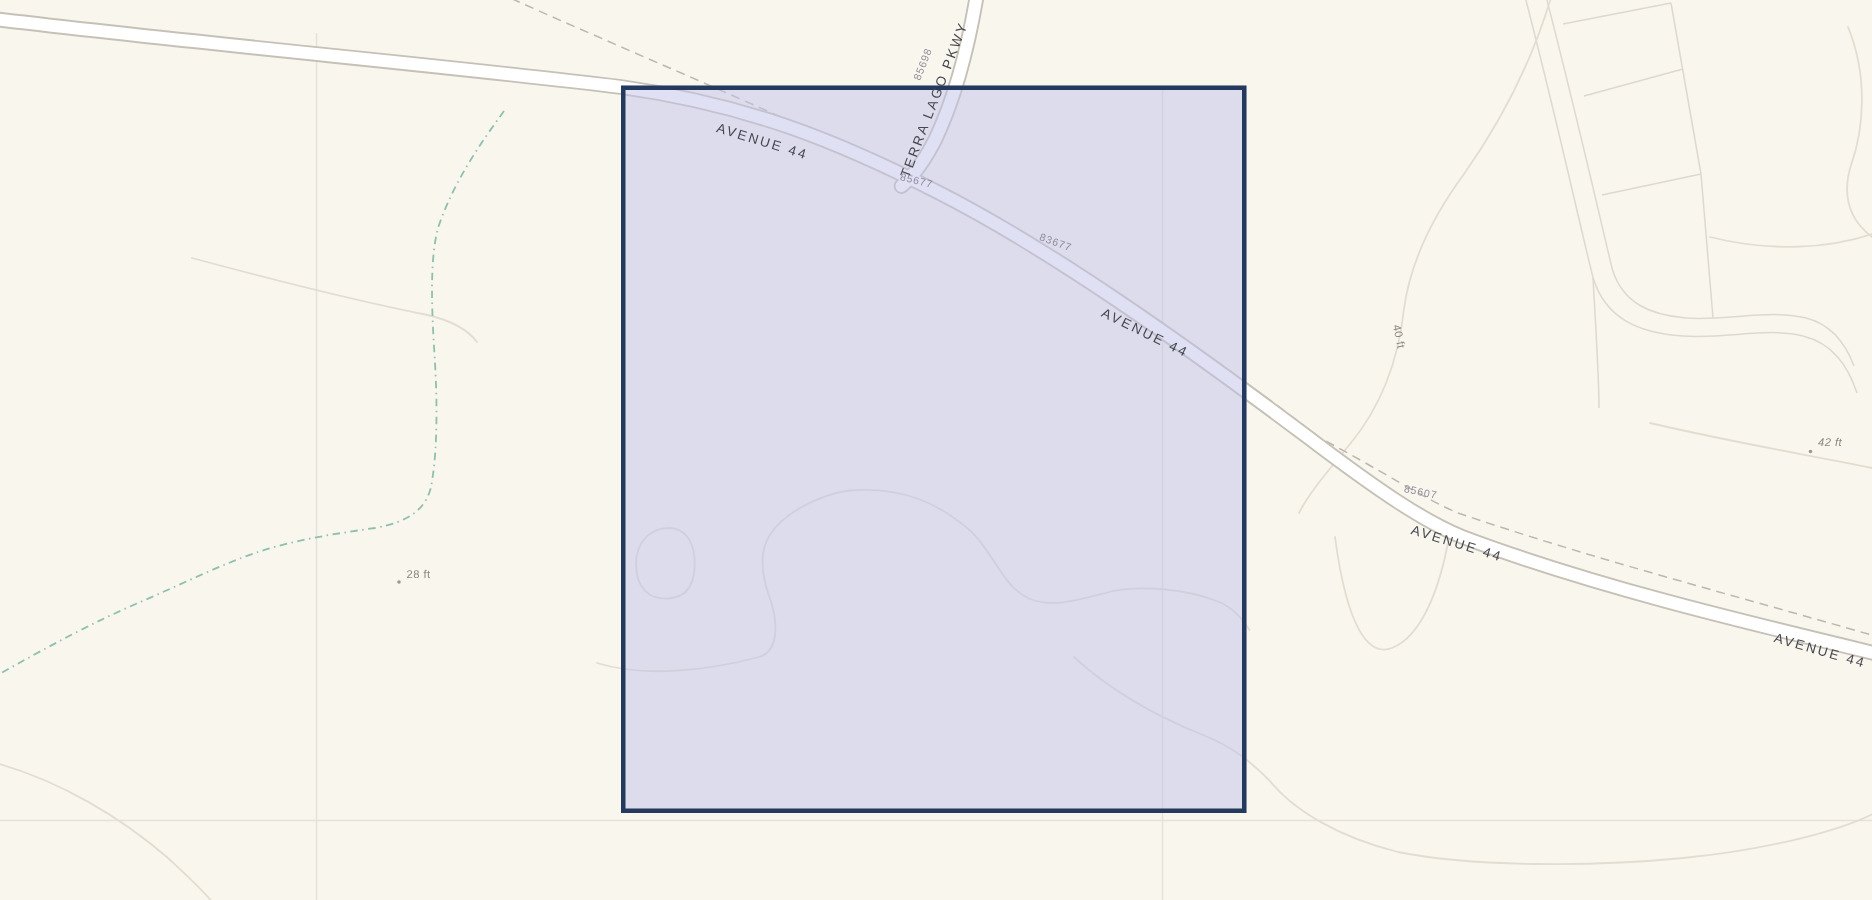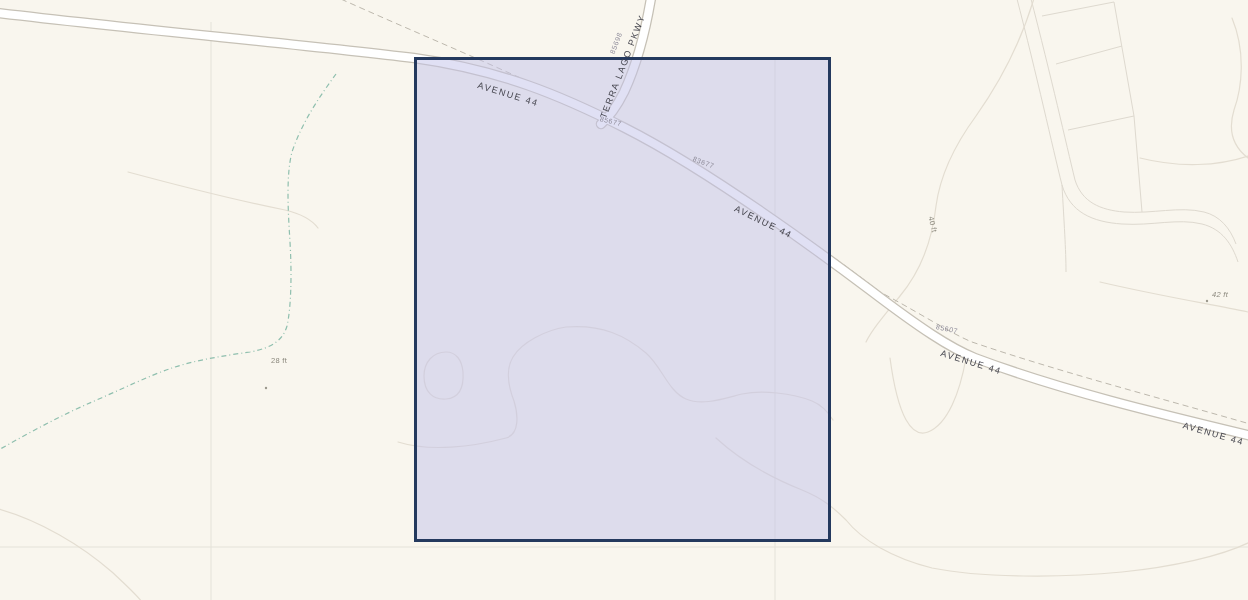--- a/index.html
+++ b/index.html
@@ -100,18 +100,18 @@
   <div class="labels-layer">
     <span class="lbl-road" style="left:478px;top:80px;transform:rotate(17deg);">AVENUE 44</span>
     <span class="lbl-road" style="left:603px;top:113px;transform:rotate(-69deg);">TERRA LAGO PKWY</span>
     <span class="lbl-addr" style="left:612px;top:50px;transform:rotate(-69deg);">85698</span>
     <span class="lbl-addr" style="left:600px;top:115px;transform:rotate(14deg);">85677</span>
     <span class="lbl-addr" style="left:693px;top:155px;transform:rotate(20deg);">83677</span>
     <span class="lbl-road" style="left:735px;top:203px;transform:rotate(26deg);">AVENUE 44</span>
     <span class="lbl-addr" style="left:936px;top:323px;transform:rotate(12deg);">85607</span>
     <span class="lbl-road" style="left:941px;top:348px;transform:rotate(17deg);">AVENUE 44</span>
     <span class="lbl-road" style="left:1183px;top:420px;transform:rotate(16deg);">AVENUE 44</span>
-    <span class="lbl-elev" style="left:271px;top:356px;">28 ft</span>
+    <span class="lbl-elev" style="left:271px;top:378px;">28 ft</span>
     <span class="lbl-elev" style="left:1212px;top:290px;font-style:italic;">42 ft</span>
     <span class="lbl-elev" style="left:931px;top:212px;transform:rotate(78deg);">40 ft</span>
   </div>
 
 </div>
 
 </body></html>

